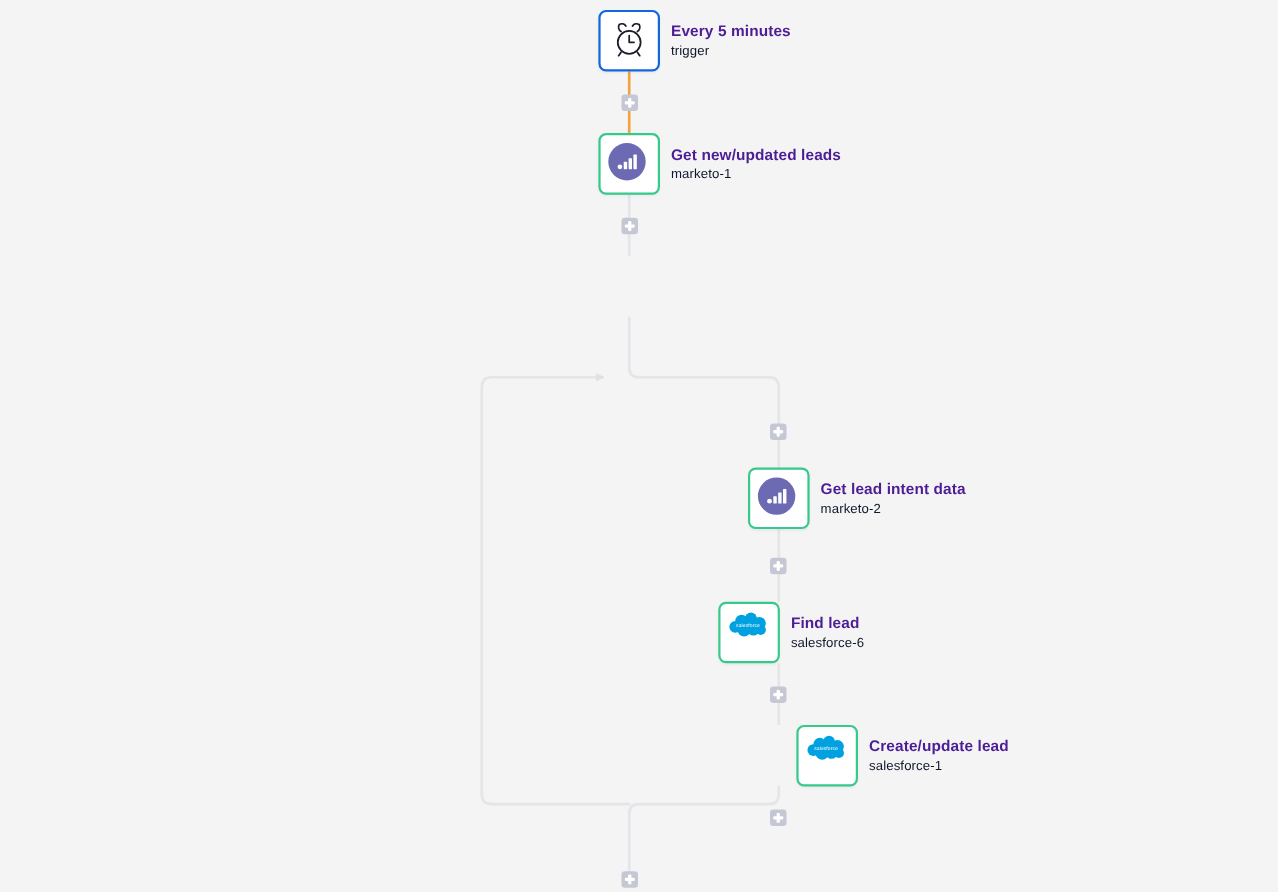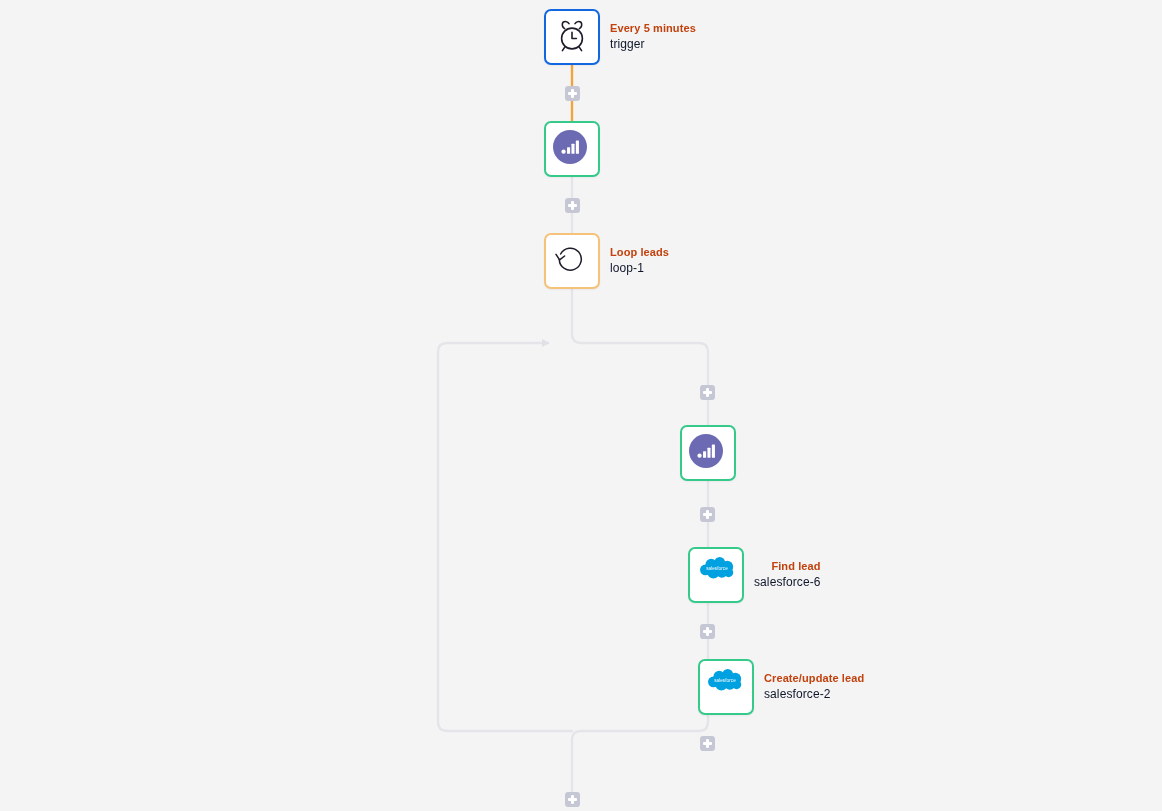--- a/index.html
+++ b/index.html
@@ -56,23 +56,23 @@
   .node-box.sel-blue  { border-color: #1266e0; }
   .node-box.green     { border-color: #35c98a; }
   .node-box.orange    { border-color: #f5c27a; }
 
   .node-text {
     margin-left: 10px;
     white-space: nowrap;
     line-height: 1.15;
   }
   .node-title {
-    font-size: 11px;
+    font-size: 14px;
     font-weight: bold;
-    color: #c2410c;
+    color: #4c1d95;
     letter-spacing: 0.1px;
   }
   .node-sub {
     font-size: 12px;
     color: #0f172a;
     margin-top: 4px;
     letter-spacing: 0.1px;
   }
 
   
@@ -164,57 +164,49 @@
             <g fill="#ffffff">
               <circle cx="2.6" cy="12.4" r="2.3"></circle>
               <rect x="6.3" y="7.6" width="3.3" height="7.1" rx="0.6"></rect>
               <rect x="11.0" y="4.0" width="3.3" height="10.7" rx="0.6"></rect>
               <rect x="15.7" y="0.6" width="3.3" height="14.1" rx="0.6"></rect>
             </g>
           </svg>
         </span>
       </span>
     </div>
-  </div>
-
-  <div class="node" style="left:544px; top:233px;">
-    <div class="node-box orange">
-      <span class="icon-wrap">
-        <svg viewBox="0 0 34 34" width="34" height="34">
-          <g fill="none" stroke="#1d1d2b" stroke-width="1.5" stroke-linecap="round" stroke-linejoin="round">
-            <path d="M7.6 12.0 A11 11 0 1 1 6.3 17.6"></path>
-            <path d="M3.0 12.3 L6.6 17.9 L11.6 14.0"></path>
-          </g>
-        </svg>
-      </span>
-    </div>
-    <div class="node-text">
-      <div class="node-title">Loop leads</div>
-      <div class="node-sub">loop-1</div>
-    </div>
-  </div>
+    <div class="node-text">
+      <div class="node-title">Get new/updated leads</div>
+      <div class="node-sub">marketo-1</div>
+    </div>
+  </div>
+
 
   <div class="node" style="left:680px; top:425px;">
     <div class="node-box green">
       <span class="icon-wrap">
         <span class="mkto-circle">
           <svg viewBox="0 0 20 16" width="19" height="15">
             <g fill="#ffffff">
               <circle cx="2.6" cy="12.4" r="2.3"></circle>
               <rect x="6.3" y="7.6" width="3.3" height="7.1" rx="0.6"></rect>
               <rect x="11.0" y="4.0" width="3.3" height="10.7" rx="0.6"></rect>
               <rect x="15.7" y="0.6" width="3.3" height="14.1" rx="0.6"></rect>
             </g>
           </svg>
         </span>
       </span>
     </div>
-  </div>
-
-  <div class="node" style="left:688px; top:547px;text-align:right;">
+    <div class="node-text">
+      <div class="node-title">Get lead intent data</div>
+      <div class="node-sub">marketo-2</div>
+    </div>
+  </div>
+
+  <div class="node" style="left:653px; top:547px;">
     <div class="node-box green">
       <span class="icon-wrap">
         <svg viewBox="0 0 40 28" width="36" height="25">
           <g fill="#00a1e0">
             <circle cx="13.5" cy="9.5" r="6.4"></circle>
             <circle cx="23.0" cy="7.0" r="6.0"></circle>
             <circle cx="31.5" cy="12.0" r="6.6"></circle>
             <circle cx="7.0" cy="15.5" r="6.0"></circle>
             <circle cx="16.0" cy="18.5" r="6.8"></circle>
             <circle cx="25.5" cy="18.0" r="6.4"></circle>
@@ -224,41 +216,41 @@
           <text x="20" y="15.6" text-anchor="middle" fill="#ffffff" font-family="'Liberation Sans', sans-serif" font-size="5.1" letter-spacing="0.1">salesforce</text>
         </svg>
       </span>
     </div>
     <div class="node-text">
       <div class="node-title">Find lead</div>
       <div class="node-sub">salesforce-6</div>
     </div>
   </div>
 
-  <div class="node" style="left:674px; top:659px;padding-left:24px;">
+  <div class="node" style="left:700px; top:659px;padding-left:24px;">
     <div class="node-box green">
       <span class="icon-wrap">
         <svg viewBox="0 0 40 28" width="36" height="25">
           <g fill="#00a1e0">
             <circle cx="13.5" cy="9.5" r="6.4"></circle>
             <circle cx="23.0" cy="7.0" r="6.0"></circle>
             <circle cx="31.5" cy="12.0" r="6.6"></circle>
             <circle cx="7.0" cy="15.5" r="6.0"></circle>
             <circle cx="16.0" cy="18.5" r="6.8"></circle>
             <circle cx="25.5" cy="18.0" r="6.4"></circle>
             <circle cx="33.0" cy="18.5" r="5.2"></circle>
             <rect x="6" y="9" width="28" height="11" rx="5"></rect>
           </g>
           <text x="20" y="15.6" text-anchor="middle" fill="#ffffff" font-family="'Liberation Sans', sans-serif" font-size="5.1" letter-spacing="0.1">salesforce</text>
         </svg>
       </span>
     </div>
     <div class="node-text">
       <div class="node-title">Create/update lead</div>
-      <div class="node-sub">salesforce-2</div>
+      <div class="node-sub">salesforce-1</div>
     </div>
   </div>
 
   <div class="plus-btn" style="left:565px; top:86px;"></div>
   <div class="plus-btn" style="left:565px; top:198px;"></div>
   <div class="plus-btn" style="left:700px; top:385px;"></div>
   <div class="plus-btn" style="left:700px; top:507px;"></div>
   <div class="plus-btn" style="left:700px; top:624px;"></div>
   <div class="plus-btn" style="left:700px; top:736px;"></div>
   <div class="plus-btn" style="left:565px; top:792px;"></div>

